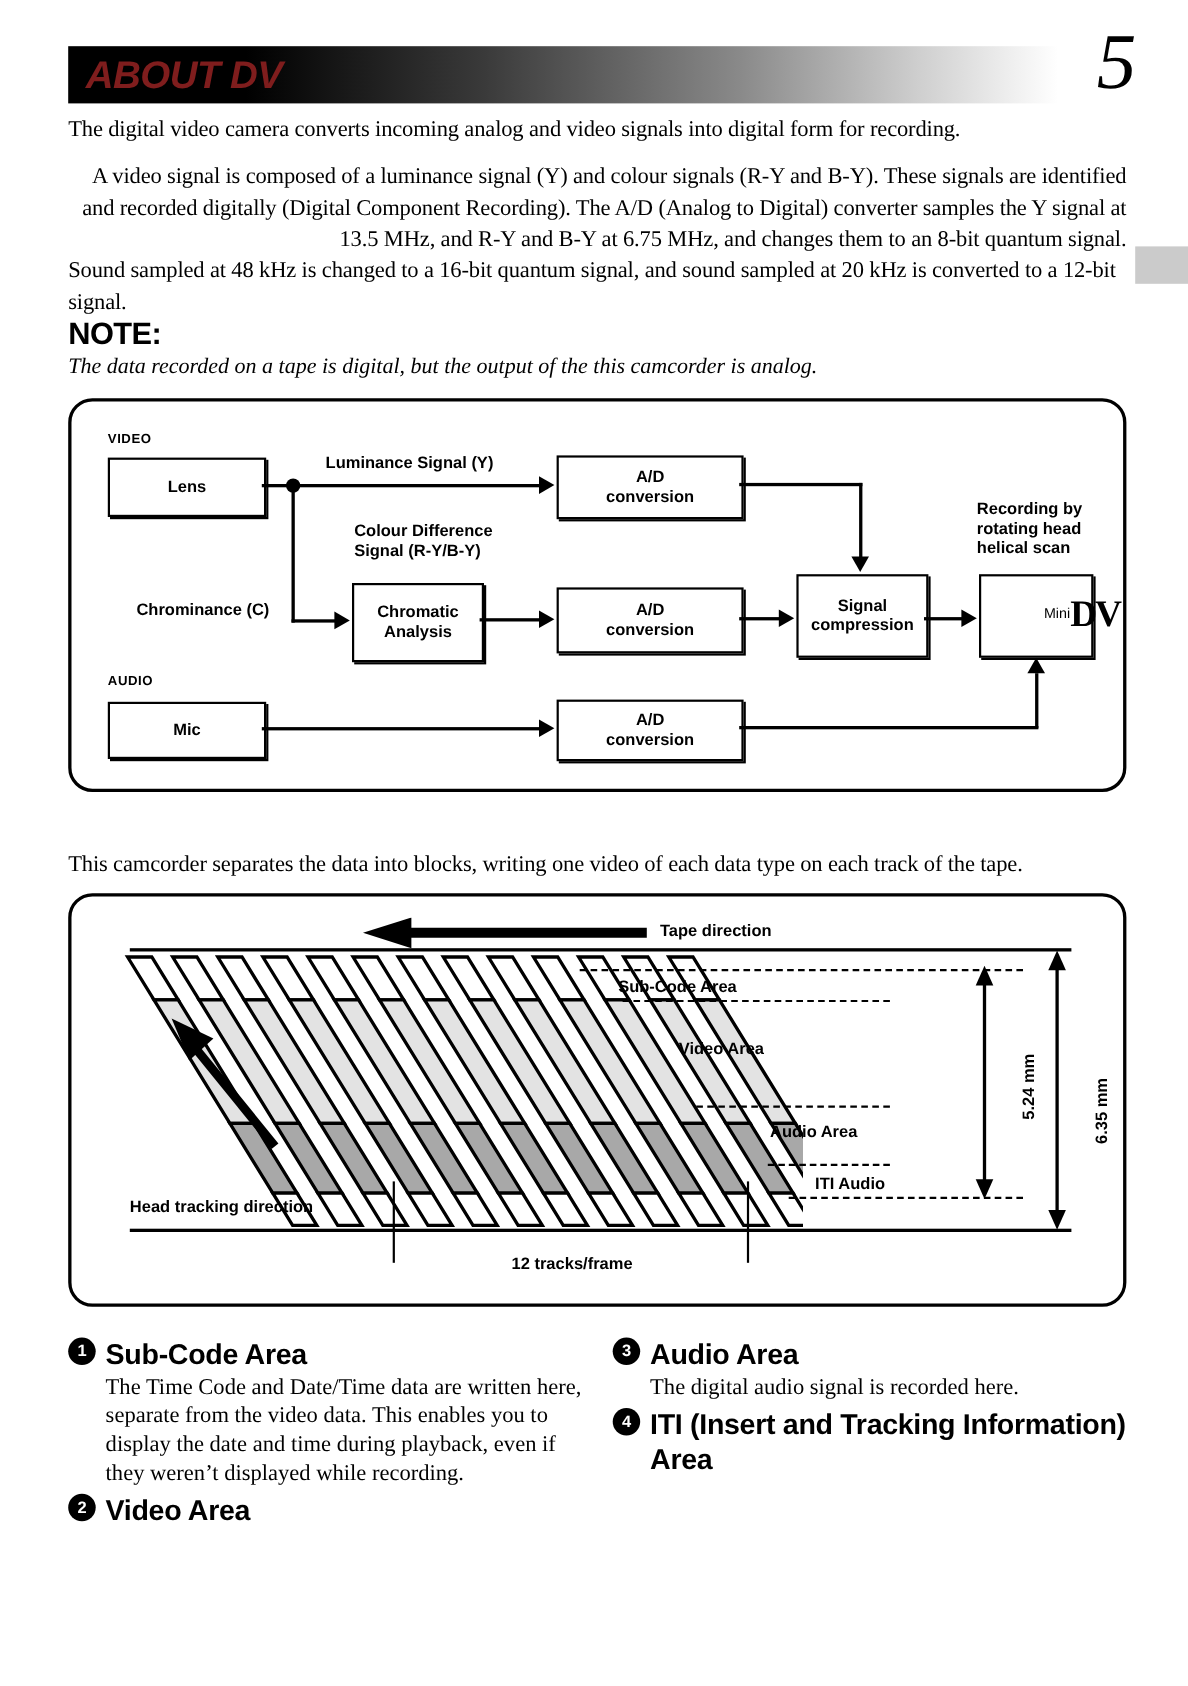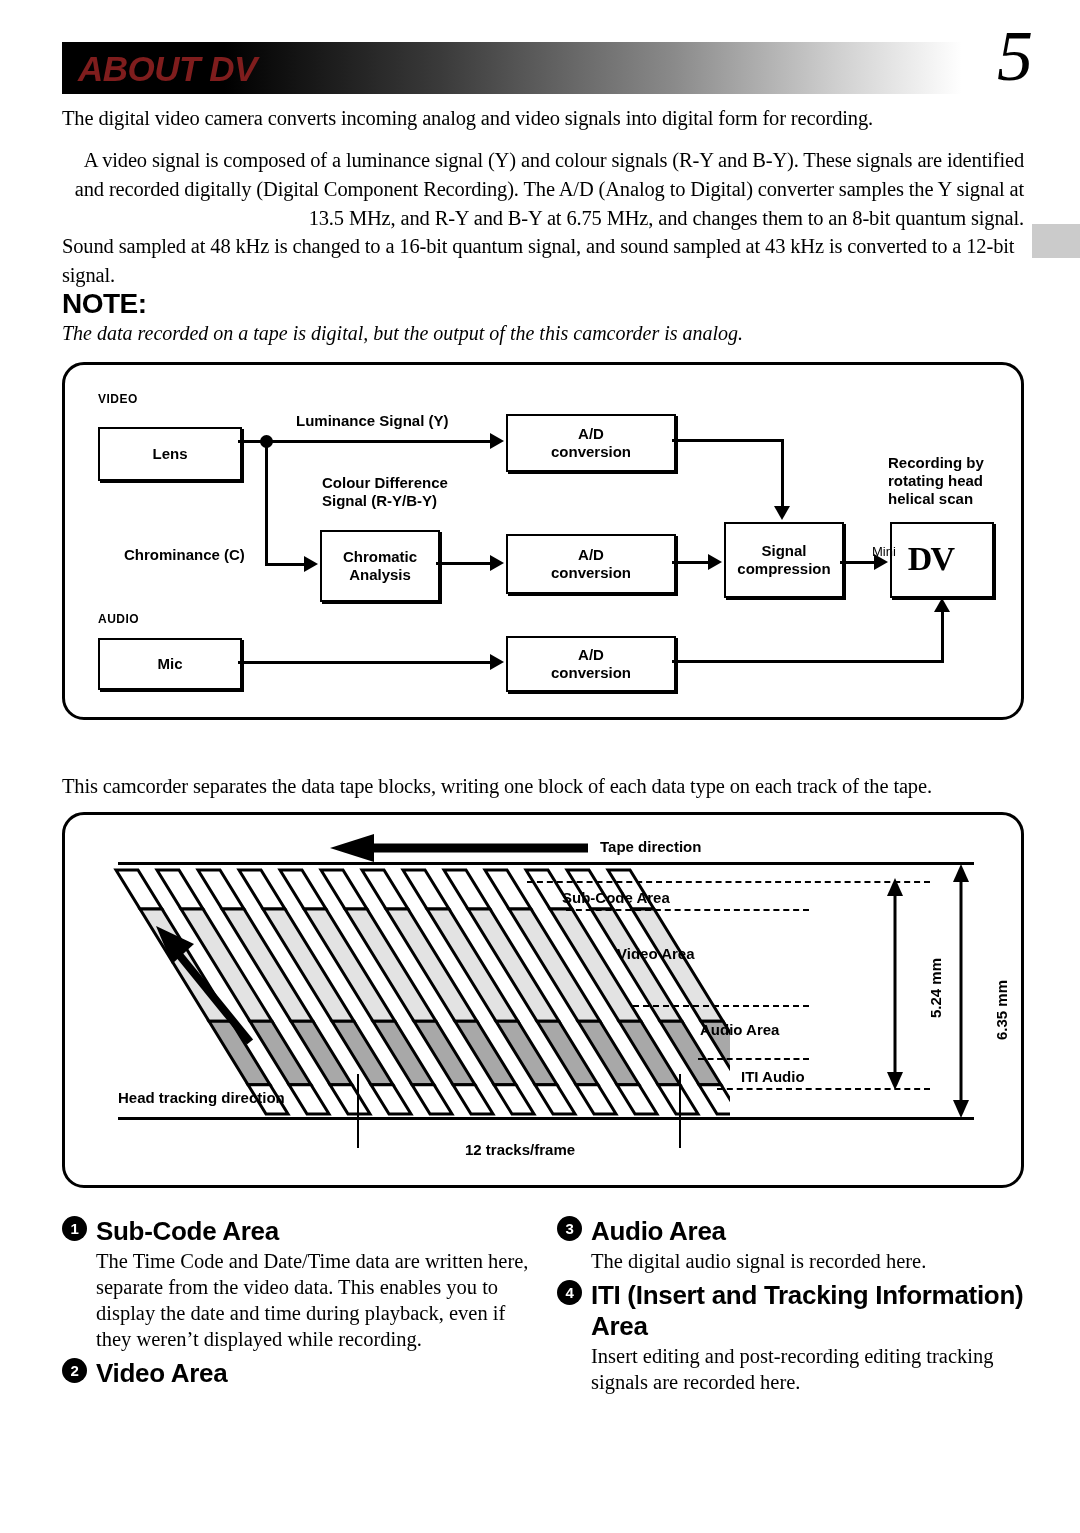--- a/index.html
+++ b/index.html
@@ -51,21 +51,21 @@
   .vline{position:absolute;background:#000;width:3px;}
   .arrow-r{position:absolute;width:0;height:0;border-top:8px solid transparent;
       border-bottom:8px solid transparent;border-left:14px solid #000;}
   .arrow-d{position:absolute;width:0;height:0;border-left:8px solid transparent;
       border-right:8px solid transparent;border-top:14px solid #000;}
   .arrow-u{position:absolute;width:0;height:0;border-left:8px solid transparent;
       border-right:8px solid transparent;border-bottom:14px solid #000;}
   .junction-dot{position:absolute;width:13px;height:13px;border-radius:50%;background:#000;}
 
   
-  #minidv-logo{position:absolute;left:872px;top:545px;display:flex;align-items:flex-start;gap:12px;}
+  #minidv-logo{position:absolute;left:949px;top:545px;display:flex;align-items:center;}
   #minidv-mini{font-family:"Liberation Sans",sans-serif;font-size:13px;font-weight:normal;
       line-height:13px;margin-bottom:4px;}
   #minidv-dv{font-family:"Liberation Serif",serif;font-size:34px;font-weight:bold;
       line-height:28px;letter-spacing:-2px;}
 
   
   .td-label{position:absolute;font-family:"Liberation Sans",sans-serif;
       font-weight:bold;font-size:15px;line-height:17px;}
   .td-rot{position:absolute;font-family:"Liberation Sans",sans-serif;font-weight:bold;
       font-size:15px;transform:rotate(-90deg);transform-origin:left top;white-space:nowrap;}
@@ -90,31 +90,31 @@
 </head>
 <body>
 
 <div id="header-bar"></div>
 <div id="page-title">ABOUT DV</div>
 <div id="page-number">5</div>
 <div id="edge-tab"></div>
 
 <div class="para" id="para-1">The digital video camera converts incoming analog and video signals into digital form for recording.</div>
 <div class="para" id="para-2">A video signal is composed of a luminance signal (Y) and colour signals (R-Y and B-Y). These signals are identified and recorded digitally (Digital Component Recording). The A/D (Analog to Digital) converter samples the Y signal at 13.5 MHz, and R-Y and B-Y at 6.75 MHz, and changes them to an 8-bit quantum signal.</div>
-<div class="para" id="para-3">Sound sampled at 48 kHz is changed to a 16-bit quantum signal, and sound sampled at 43 kHz is converted to a 12-bit signal.</div>
+<div class="para" id="para-3">Sound sampled at 48 kHz is changed to a 16-bit quantum signal, and sound sampled at 20 kHz is converted to a 12-bit signal.</div>
 
 <div id="note-heading">NOTE:</div>
 <div id="note-text">The data recorded on a tape is digital, but the output of the this camcorder is analog.</div>
 
 <div class="figure-frame" id="block-diagram-frame"></div>
 
 <div class="bd-sec" style="left:98px;top:392px;">VIDEO</div>
 <div class="bd-sec" style="left:98px;top:612px;">AUDIO</div>
 
-<div class="bd-box" style="left:98px;top:416px;width:140px;height:50px;margin-top:11px;">Lens</div>
+<div class="bd-box" style="left:98px;top:416px;width:140px;height:50px;">Lens</div>
 <div class="bd-box" style="left:320px;top:530px;width:116px;height:68px;white-space:pre-line;">Chromatic
 Analysis</div>
 <div class="bd-box" style="left:98px;top:638px;width:140px;height:48px;">Mic</div>
 <div class="bd-box" style="left:506px;top:414px;width:166px;height:54px;white-space:pre-line;">A/D
 conversion</div>
 <div class="bd-box" style="left:506px;top:534px;width:166px;height:56px;white-space:pre-line;">A/D
 conversion</div>
 <div class="bd-box" style="left:506px;top:636px;width:166px;height:52px;white-space:pre-line;">A/D
 conversion</div>
 <div class="bd-box" style="left:724px;top:522px;width:116px;height:72px;white-space:pre-line;">Signal
@@ -155,21 +155,21 @@
 <div class="hline" style="left:840px;top:561px;width:38px;"></div>
 <div class="arrow-r" style="left:874px;top:554px;"></div>
 
 <div class="hline" style="left:238px;top:661px;width:254px;"></div>
 <div class="arrow-r" style="left:490px;top:654px;"></div>
 
 <div class="hline" style="left:672px;top:660px;width:272px;"></div>
 <div class="vline" style="left:941px;top:612px;height:50px;"></div>
 <div class="arrow-u" style="left:934px;top:598px;"></div>
 
-<div class="para" id="para-4">This camcorder separates the data tape blocks, writing one block of each data type on each track of the tape.</div>
+<div class="para" id="para-4">This camcorder separates the data into blocks, writing one video of each data type on each track of the tape.</div>
 
 <div class="figure-frame" id="tape-diagram-frame"></div>
 
 <svg style="position:absolute;left:330px;top:834px;width:260px;height:30px;">
   <line x1="40" y1="14" x2="258" y2="14" stroke="#000" stroke-width="9"></line>
   <polygon points="0,14 44,0 44,28" fill="#000"></polygon>
 </svg>
 <div class="td-label" style="left:600px;top:838px;">Tape direction</div>
 
 <div class="td-solid" style="left:118px;top:862px;width:856px;"></div>
@@ -287,15 +287,14 @@
       <span class="num-badge">3</span>
       <span>Audio Area</span>
     </div>
     <div class="sec-body">The digital audio signal is recorded here.</div>
   </div>
   <div class="sec-block">
     <div class="sec-head">
       <span class="num-badge">4</span>
       <span>ITI (Insert and Tracking Information) Area</span>
     </div>
-    <div class="sec-body">Insert editing and post-recording editing tracking signals are recorded here.</div>
   </div>
 </div>
 
 </body></html>

